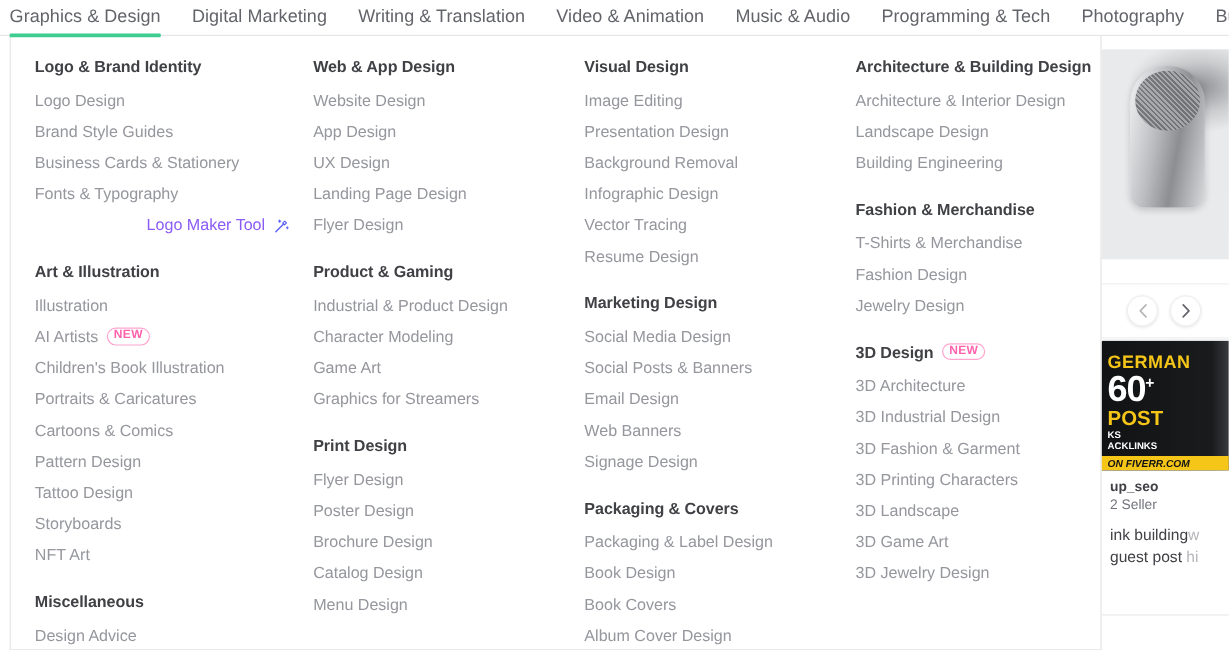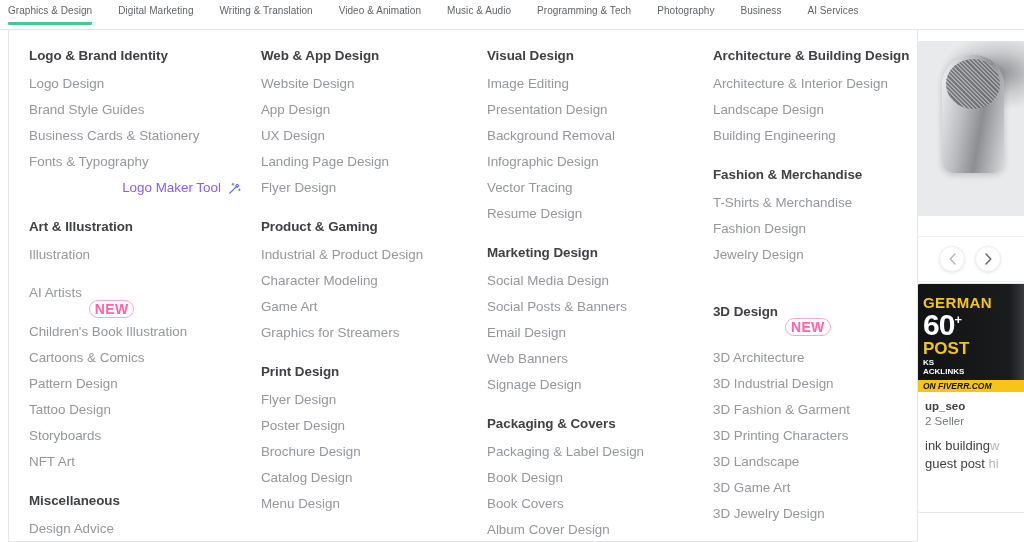--- a/index.html
+++ b/index.html
@@ -29,21 +29,21 @@
     display: flex;
     align-items: flex-start;
     background: #ffffff;
     border-bottom: 1px solid #e4e5e7;
     z-index: 5;
   }
   .nav-item {
     position: relative;
     padding: 5px 0 9px 0;
     margin-right: 26px;
-    font-size: 10px;
+    font-size: 15px;
     color: #62646a;
     white-space: nowrap;
     cursor: pointer;
     letter-spacing: 0.05px;
     text-align: right;
   }
   .nav-item:first-child { margin-left: 8px; }
   .nav-item.active { color: #62646a; }
   .nav-item.active::after {
     content: "";
@@ -213,31 +213,30 @@
     display: flex;
     align-items: center;
     gap: 7px;
     white-space: nowrap;
   }
   .link.tool { color: #8b5cf6; justify-content: flex-end; }
   .link.tool .wand { display: inline-flex; }
 
   .badge-new {
     display: inline-block;
-    font-size: 14px;
+    font-size: 10px;
     font-weight: bold;
     letter-spacing: .3px;
     color: #ff62ad;
     border: 1px solid #ffa6cf;
     border-radius: 9px;
     padding: 1px 5px 1.5px 5px;
     line-height: 1;
     position: relative;
     top: -0.5px;
-    margin-top: 32px;
   }
 </style>
 </head>
 <body>
 
 <div id="root">
 
   <div class="nav" style="--accent: #3ecc8f;">
       <div class="nav-item active">Graphics &amp; Design</div>
       <div class="nav-item">Digital Marketing</div>
@@ -327,20 +326,23 @@
             <span>Illustration</span>
           </div>
           <div class="link">
             <span>AI Artists</span>
             <span class="badge-new">NEW</span>
           </div>
           <div class="link">
             <span>Children's Book Illustration</span>
           </div>
           <div class="link">
+            <span>Portraits &amp; Caricatures</span>
+          </div>
+          <div class="link">
             <span>Cartoons &amp; Comics</span>
           </div>
           <div class="link">
             <span>Pattern Design</span>
           </div>
           <div class="link">
             <span>Tattoo Design</span>
           </div>
           <div class="link">
             <span>Storyboards</span>

